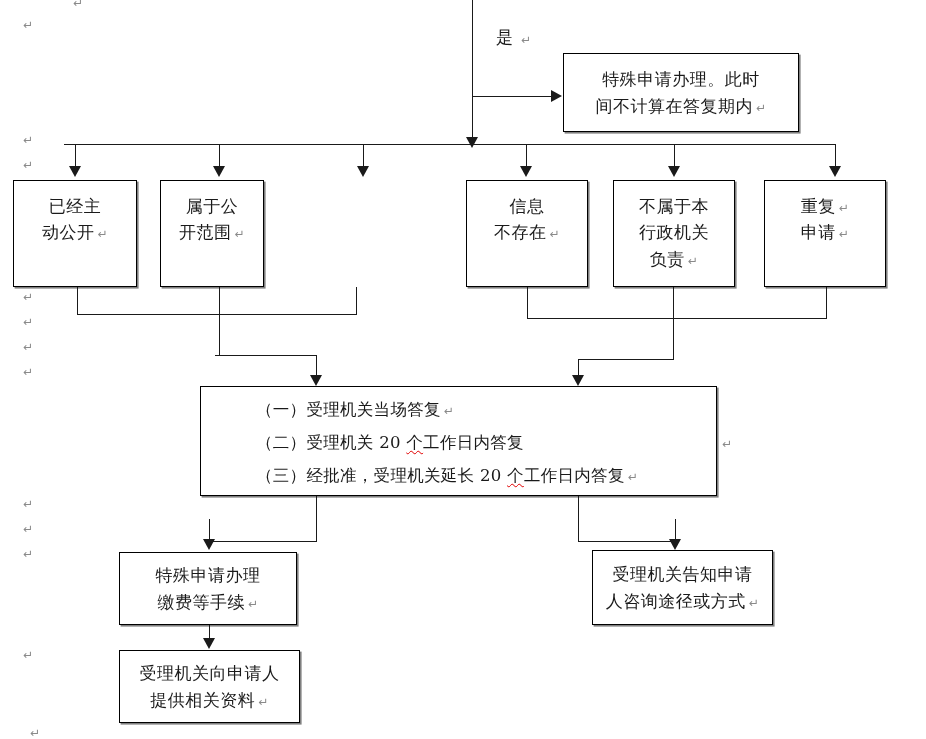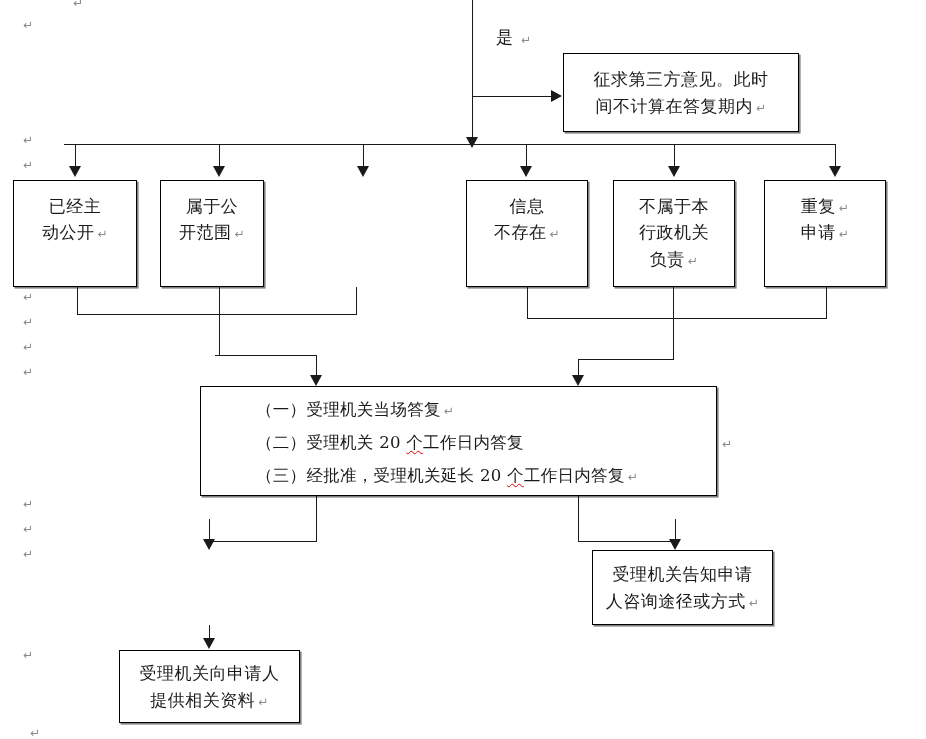--- a/index.html
+++ b/index.html
@@ -131,21 +131,21 @@
   <div class="v" style="left:472px; top:0px; height:143px;"></div>
   <div class="arrow-d" style="left:466px; top:137px;"></div>
 
   <div class="label" style="left:496px; top:26px;">是</div>
   <div class="pilcrow" style="left:521px; top:33px;">↵</div>
 
   <div class="h" style="left:472px; top:96px; width:82px;"></div>
   <div class="arrow-r" style="left:551px; top:90px;"></div>
 
   <div class="box" style="left:563px; top:53px; width:236px; height:79px;">
-    <span class="ln">征求第三方意见。此时</span>
+    <span class="ln">特殊申请办理。此时</span>
     <span class="ln"><span>间不计算在答复期内</span><span class="pilcrow" style="position:static; margin-left:3px;">↵</span></span>
   </div>
 
   <div class="h" style="left:64px; top:144px; width:772px;"></div>
 
   <div class="v thin" style="left:75px;  top:144px; height:28px;"></div>
   <div class="arrow-d" style="left:69px;  top:166px;"></div>
 
   <div class="v thin" style="left:219px; top:144px; height:28px;"></div>
   <div class="arrow-d" style="left:213px; top:166px;"></div>
@@ -214,20 +214,24 @@
   <div class="v thin" style="left:316px; top:496px; height:46px;"></div>
   <div class="h thin" style="left:209px; top:541px; width:108px;"></div>
   <div class="v" style="left:209px; top:519px; height:23px;"></div>
   <div class="arrow-d" style="left:203px; top:539px;"></div>
 
   <div class="v thin" style="left:578px; top:496px; height:46px;"></div>
   <div class="h thin" style="left:578px; top:541px; width:98px;"></div>
   <div class="v" style="left:675px; top:519px; height:23px;"></div>
   <div class="arrow-d" style="left:669px; top:539px;"></div>
 
+  <div class="box" style="left:119px; top:552px; width:178px; height:73px;">
+    <span class="ln">特殊申请办理</span>
+    <span class="ln"><span>缴费等手续</span><span class="pilcrow" style="position:static; margin-left:3px;">↵</span></span>
+  </div>
 
   <div class="v" style="left:209px; top:625px; height:16px;"></div>
   <div class="arrow-d" style="left:203px; top:638px;"></div>
 
   <div class="box" style="left:119px; top:650px; width:181px; height:73px;">
     <span class="ln">受理机关向申请人</span>
     <span class="ln"><span>提供相关资料</span><span class="pilcrow" style="position:static; margin-left:3px;">↵</span></span>
   </div>
 
   <div class="box" style="left:592px; top:550px; width:181px; height:75px;">

